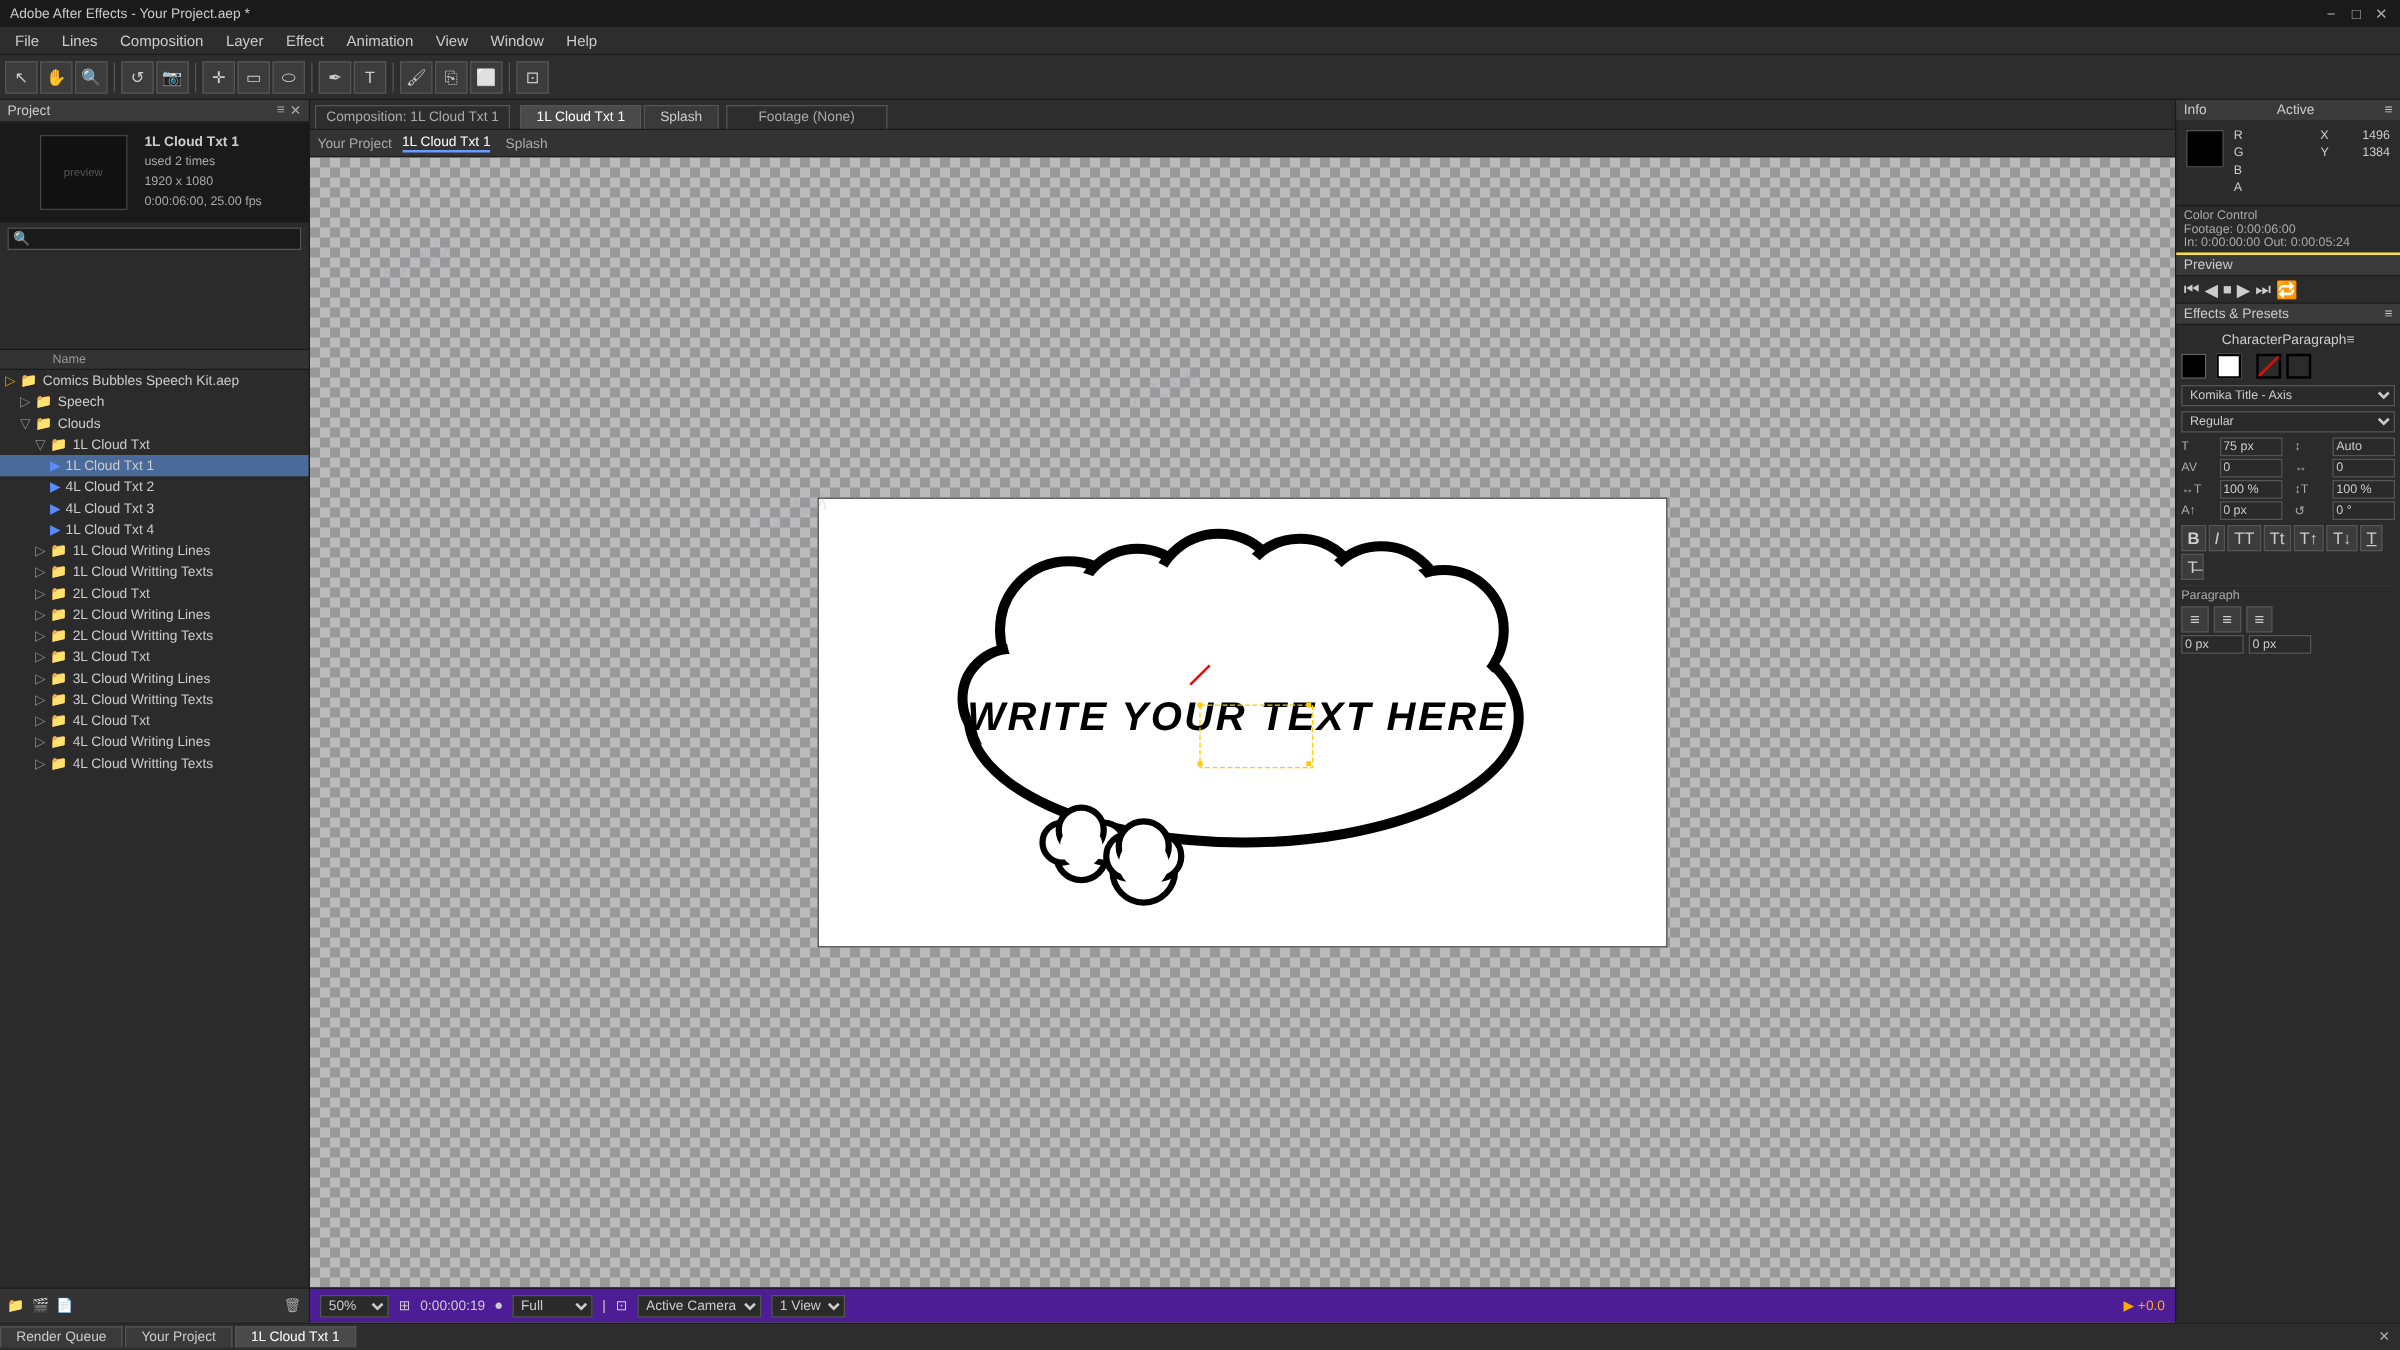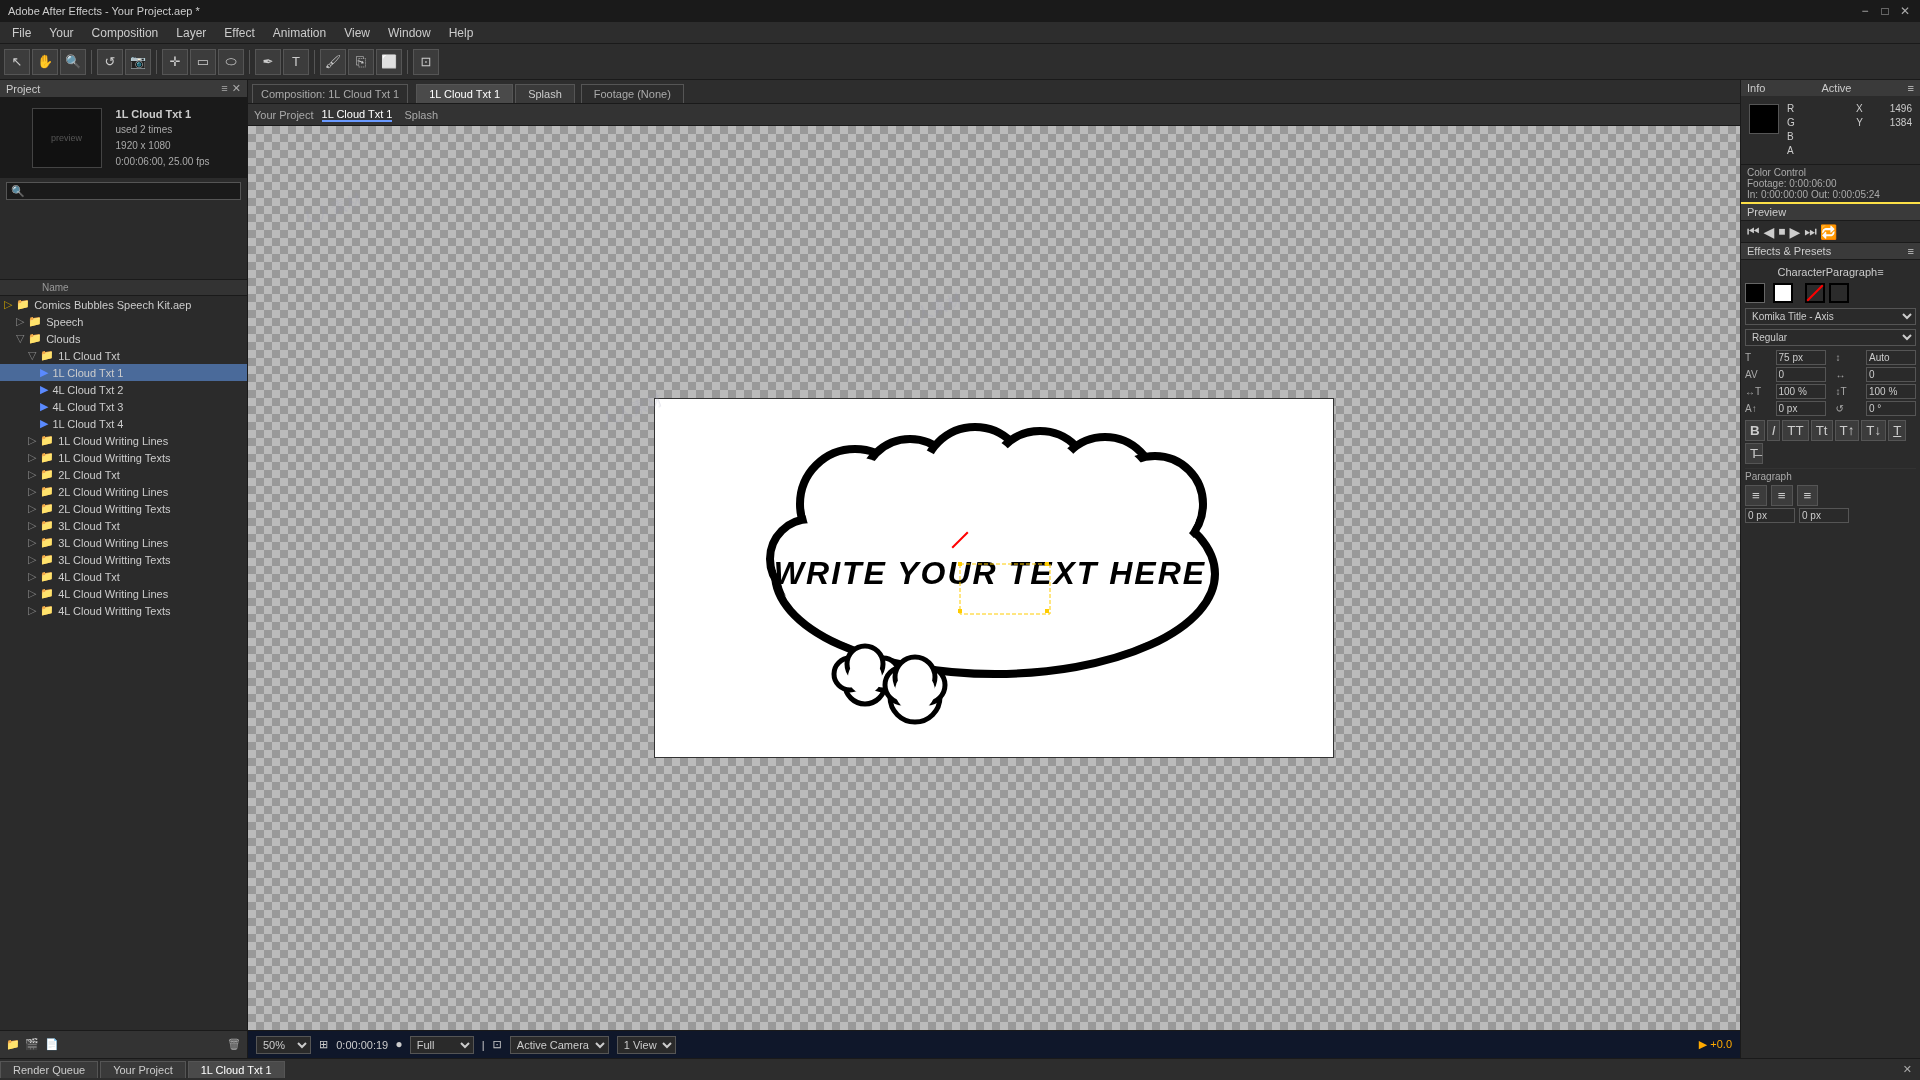--- a/index.html
+++ b/index.html
@@ -47,21 +47,21 @@
     
     #center-area { flex: 1; display: flex; flex-direction: column; min-width: 0; }
 
     
     #comp-tabs { height: 24px; background: #2d2d2d; display: flex; align-items: flex-end; border-bottom: 1px solid #1a1a1a; padding-left: 4px; }
     .comp-tab { padding: 3px 12px; background: #3a3a3a; border: 1px solid #555; border-bottom: none; cursor: pointer; font-size: 11px; color: #ccc; margin-right: 2px; }
     .comp-tab.active { background: #4a4a4a; color: #fff; }
 
     
     #viewer { flex: 1; background: #666; position: relative; overflow: hidden; }
-    #viewer-controls { position: absolute; bottom: 0; left: 0; right: 0; height: 28px; background: #0f172a; display: flex; align-items: center; padding: 0 8px; gap: 8px; border-top: 1px solid #1a1a1a; }
+    #viewer-controls { position: absolute; bottom: 0; left: 0; right: 0; height: 28px; background: #4c1d95; display: flex; align-items: center; padding: 0 8px; gap: 8px; border-top: 1px solid #1a1a1a; }
     .viewer-ctrl { font-size: 11px; color: #ccc; }
     .viewer-select { background: #2a2a2a; border: 1px solid #555; color: #ccc; font-size: 11px; padding: 1px 2px; }
 
     
     #right-panel { width: 180px; background: #2b2b2b; border-left: 1px solid #1a1a1a; display: flex; flex-direction: column; flex-shrink: 0; }
     #info-panel { border-bottom: 2px solid #fde047; }
     #info-header { background: #3a3a3a; padding: 2px 6px; display: flex; justify-content: space-between; }
     #info-header span { font-size: 11px; color: #ccc; }
     #color-swatch { width: 30px; height: 30px; background: #000; border: 1px solid #555; margin: 4px; }
     #chars-panel { flex: 1; padding: 4px; }
@@ -90,21 +90,21 @@
   <span>Adobe After Effects - Your Project.aep *</span>
   <div class="win-controls">
     <span class="win-btn">−</span>
     <span class="win-btn">□</span>
     <span class="win-btn">✕</span>
   </div>
 </div>
 
 <div id="menu-bar">
   <span class="menu-item">File</span>
-  <span class="menu-item">Your</span>
+  <span class="menu-item">Lines</span>
   <span class="menu-item">Composition</span>
   <span class="menu-item">Layer</span>
   <span class="menu-item">Effect</span>
   <span class="menu-item">Animation</span>
   <span class="menu-item">View</span>
   <span class="menu-item">Window</span>
   <span class="menu-item">Help</span>
 </div>
 
 <div id="toolbar">
@@ -259,21 +259,21 @@
     </div>
   </div>
 
   <div id="center-area">
 
     <div id="comp-tabs">
       <div style="font-size:11px; color:#aaa; padding:3px 8px; border:1px solid #555; border-bottom:none; cursor:pointer; background:#2d2d2d;">Composition: 1L Cloud Txt 1</div>
       <div style="width:8px;"></div>
       <div class="comp-tab active">1L Cloud Txt 1</div>
       <div class="comp-tab">Splash</div>
-      <div style="font-size:11px; color:#aaa; padding:3px 12px; border:1px solid #555; border-bottom:none; cursor:pointer; background:#2d2d2d; margin-left:4px;">Footage (None)</div>
+      <div style="font-size:11px; color:#aaa; padding:3px 25px; border:1px solid #555; border-bottom:none; cursor:pointer; background:#2d2d2d; margin-left:4px;">Footage (None)</div>
     </div>
 
     <div id="viewer">
 
       <div style="height:22px; background:#333; display:flex; align-items:center; padding:0 6px; gap:8px; border-bottom:1px solid #1a1a1a;">
         <span style="font-size:11px; color:#aaa; cursor:pointer;">Your Project</span>
         <span style="font-size:11px; color:#fff; border-bottom:2px solid #6a9aff; cursor:pointer;">1L Cloud Txt 1</span>
         <span style="font-size:11px; color:#aaa; cursor:pointer; margin-left:4px;">Splash</span>
       </div>
 

